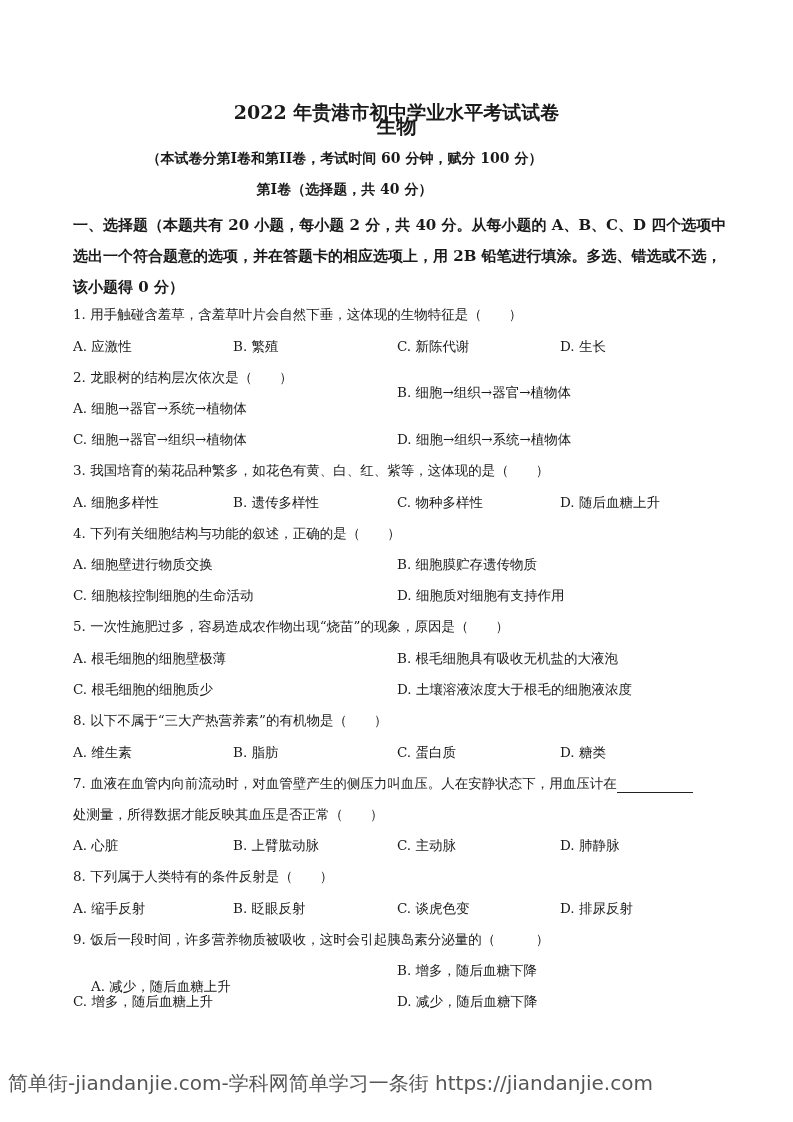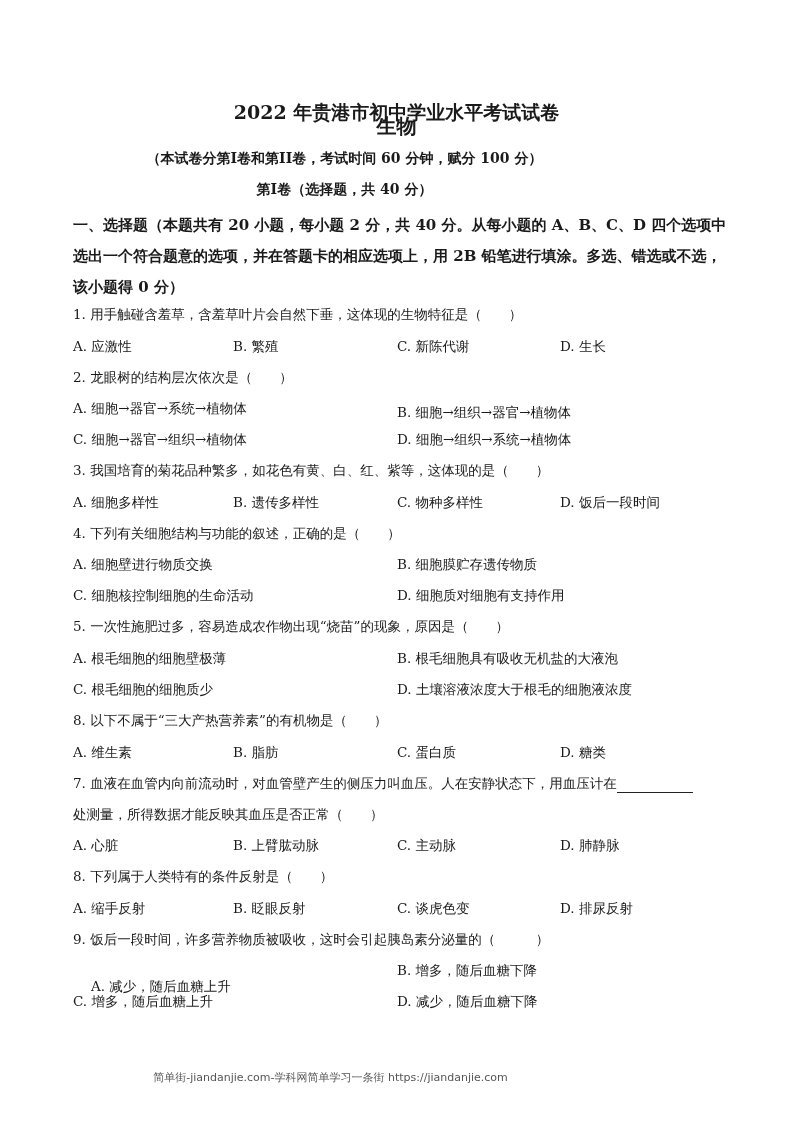--- a/index.html
+++ b/index.html
@@ -6,49 +6,49 @@
   body { width:793px; height:1122px; position:relative; overflow:hidden;
          font-family:"DejaVu Serif","Liberation Serif",serif; color:#1a1a1a; }
   .title { position:absolute; left:0; width:793px; text-align:center; font-weight:bold; }
   .t1 { top:100px; font-size:19px; }
   .sub { position:absolute; left:0; width:689px; text-align:center; font-weight:bold; font-size:14px; }
   .instr { position:absolute; left:73px; width:655px; top:210px; font-weight:bold; font-size:15px; line-height:31px; }
   .q { position:absolute; left:73px; font-size:13.5px; white-space:nowrap; }
   .opt { position:absolute; font-size:13.5px; white-space:nowrap; }
   .blank { display:inline-block; width:76px; border-bottom:1px solid #222; height:14px; vertical-align:bottom; }
   .footer { position:absolute; top:1070px; left:0; width:661px; text-align:center;
-            font-family:"DejaVu Sans","Liberation Sans",sans-serif; font-size:11px; color:#555; }
+            font-family:"DejaVu Sans","Liberation Sans",sans-serif; font-size:20px; color:#555; }
 </style>
 </head>
 <body>
 
 <div class="title t1">2022 年贵港市初中学业水平考试试卷</div>
 <div class="title" style="top:112px;font-size:20px;top:113px;">生物</div>
 <div class="sub" style="top:150px;">（本试卷分第I卷和第II卷，考试时间 60 分钟，赋分 100 分）</div>
 <div class="sub" style="top:181px;">第I卷（选择题，共 40 分）</div>
 
 <div class="instr">一、选择题（本题共有 20 小题，每小题 2 分，共 40 分。从每小题的 A、B、C、D 四个选项中选出一个符合题意的选项，并在答题卡的相应选项上，用 2B 铅笔进行填涂。多选、错选或不选，该小题得 0 分）</div>
 
 <div class="q" style="top:306px;">1. 用手触碰含羞草，含羞草叶片会自然下垂，这体现的生物特征是（　　）</div>
 <div class="opt" style="left:73px;top:338px;">A. 应激性</div>
 <div class="opt" style="left:233px;top:338px;">B. 繁殖</div>
 <div class="opt" style="left:397px;top:338px;">C. 新陈代谢</div>
 <div class="opt" style="left:560px;top:338px;">D. 生长</div>
 
 <div class="q" style="top:369px;">2. 龙眼树的结构层次依次是（　　）</div>
 <div class="opt" style="left:73px;top:400px;">A. 细胞→器官→系统→植物体</div>
-<div class="opt" style="left:397px;top:404px;">B. 细胞→组织→器官→植物体</div>
+<div class="opt" style="left:397px;top:384px;">B. 细胞→组织→器官→植物体</div>
 <div class="opt" style="left:73px;top:431px;">C. 细胞→器官→组织→植物体</div>
 <div class="opt" style="left:397px;top:431px;">D. 细胞→组织→系统→植物体</div>
 
 <div class="q" style="top:462px;">3. 我国培育的菊花品种繁多，如花色有黄、白、红、紫等，这体现的是（　　）</div>
 <div class="opt" style="left:73px;top:494px;">A. 细胞多样性</div>
 <div class="opt" style="left:233px;top:494px;">B. 遗传多样性</div>
 <div class="opt" style="left:397px;top:494px;">C. 物种多样性</div>
-<div class="opt" style="left:560px;top:494px;">D. 饭后一段时间</div>
+<div class="opt" style="left:560px;top:494px;">D. 随后血糖上升</div>
 
 <div class="q" style="top:525px;">4. 下列有关细胞结构与功能的叙述，正确的是（　　）</div>
 <div class="opt" style="left:73px;top:556px;">A. 细胞壁进行物质交换</div>
 <div class="opt" style="left:397px;top:556px;">B. 细胞膜贮存遗传物质</div>
 <div class="opt" style="left:73px;top:587px;">C. 细胞核控制细胞的生命活动</div>
 <div class="opt" style="left:397px;top:587px;">D. 细胞质对细胞有支持作用</div>
 
 <div class="q" style="top:618px;">5. 一次性施肥过多，容易造成农作物出现“烧苗”的现象，原因是（　　）</div>
 <div class="opt" style="left:73px;top:650px;">A. 根毛细胞的细胞壁极薄</div>
 <div class="opt" style="left:397px;top:650px;">B. 根毛细胞具有吸收无机盐的大液泡</div>

